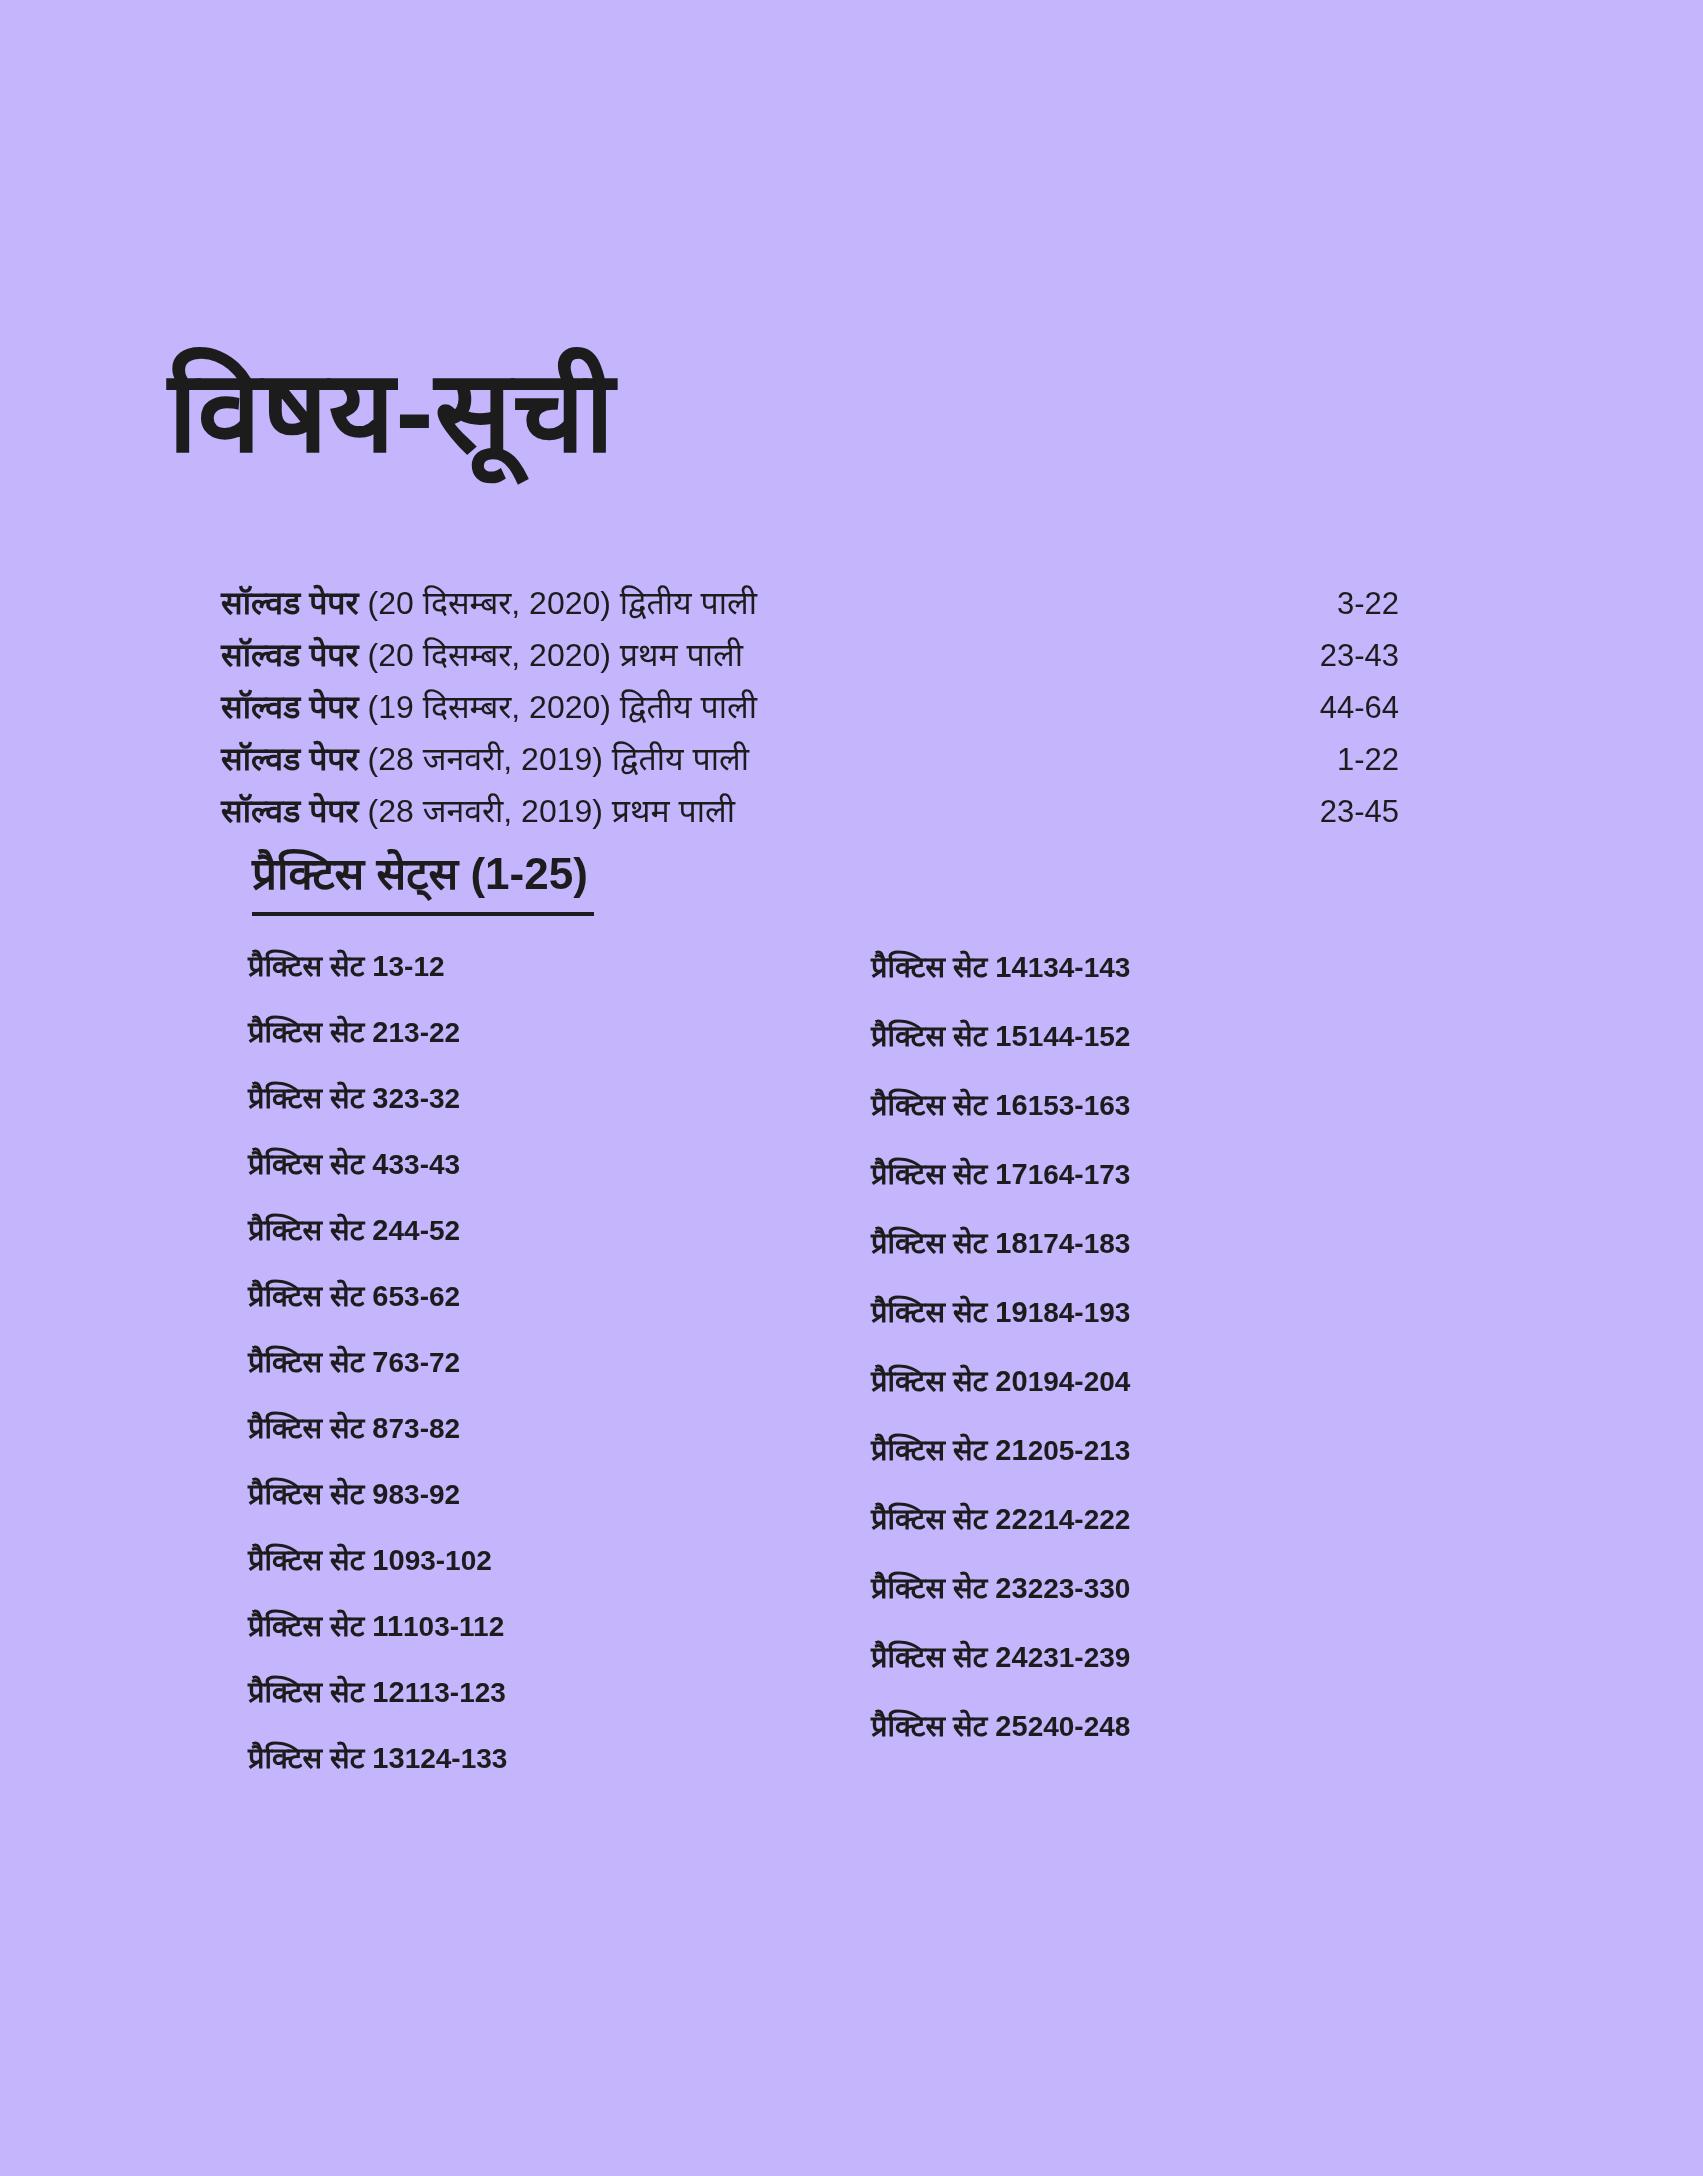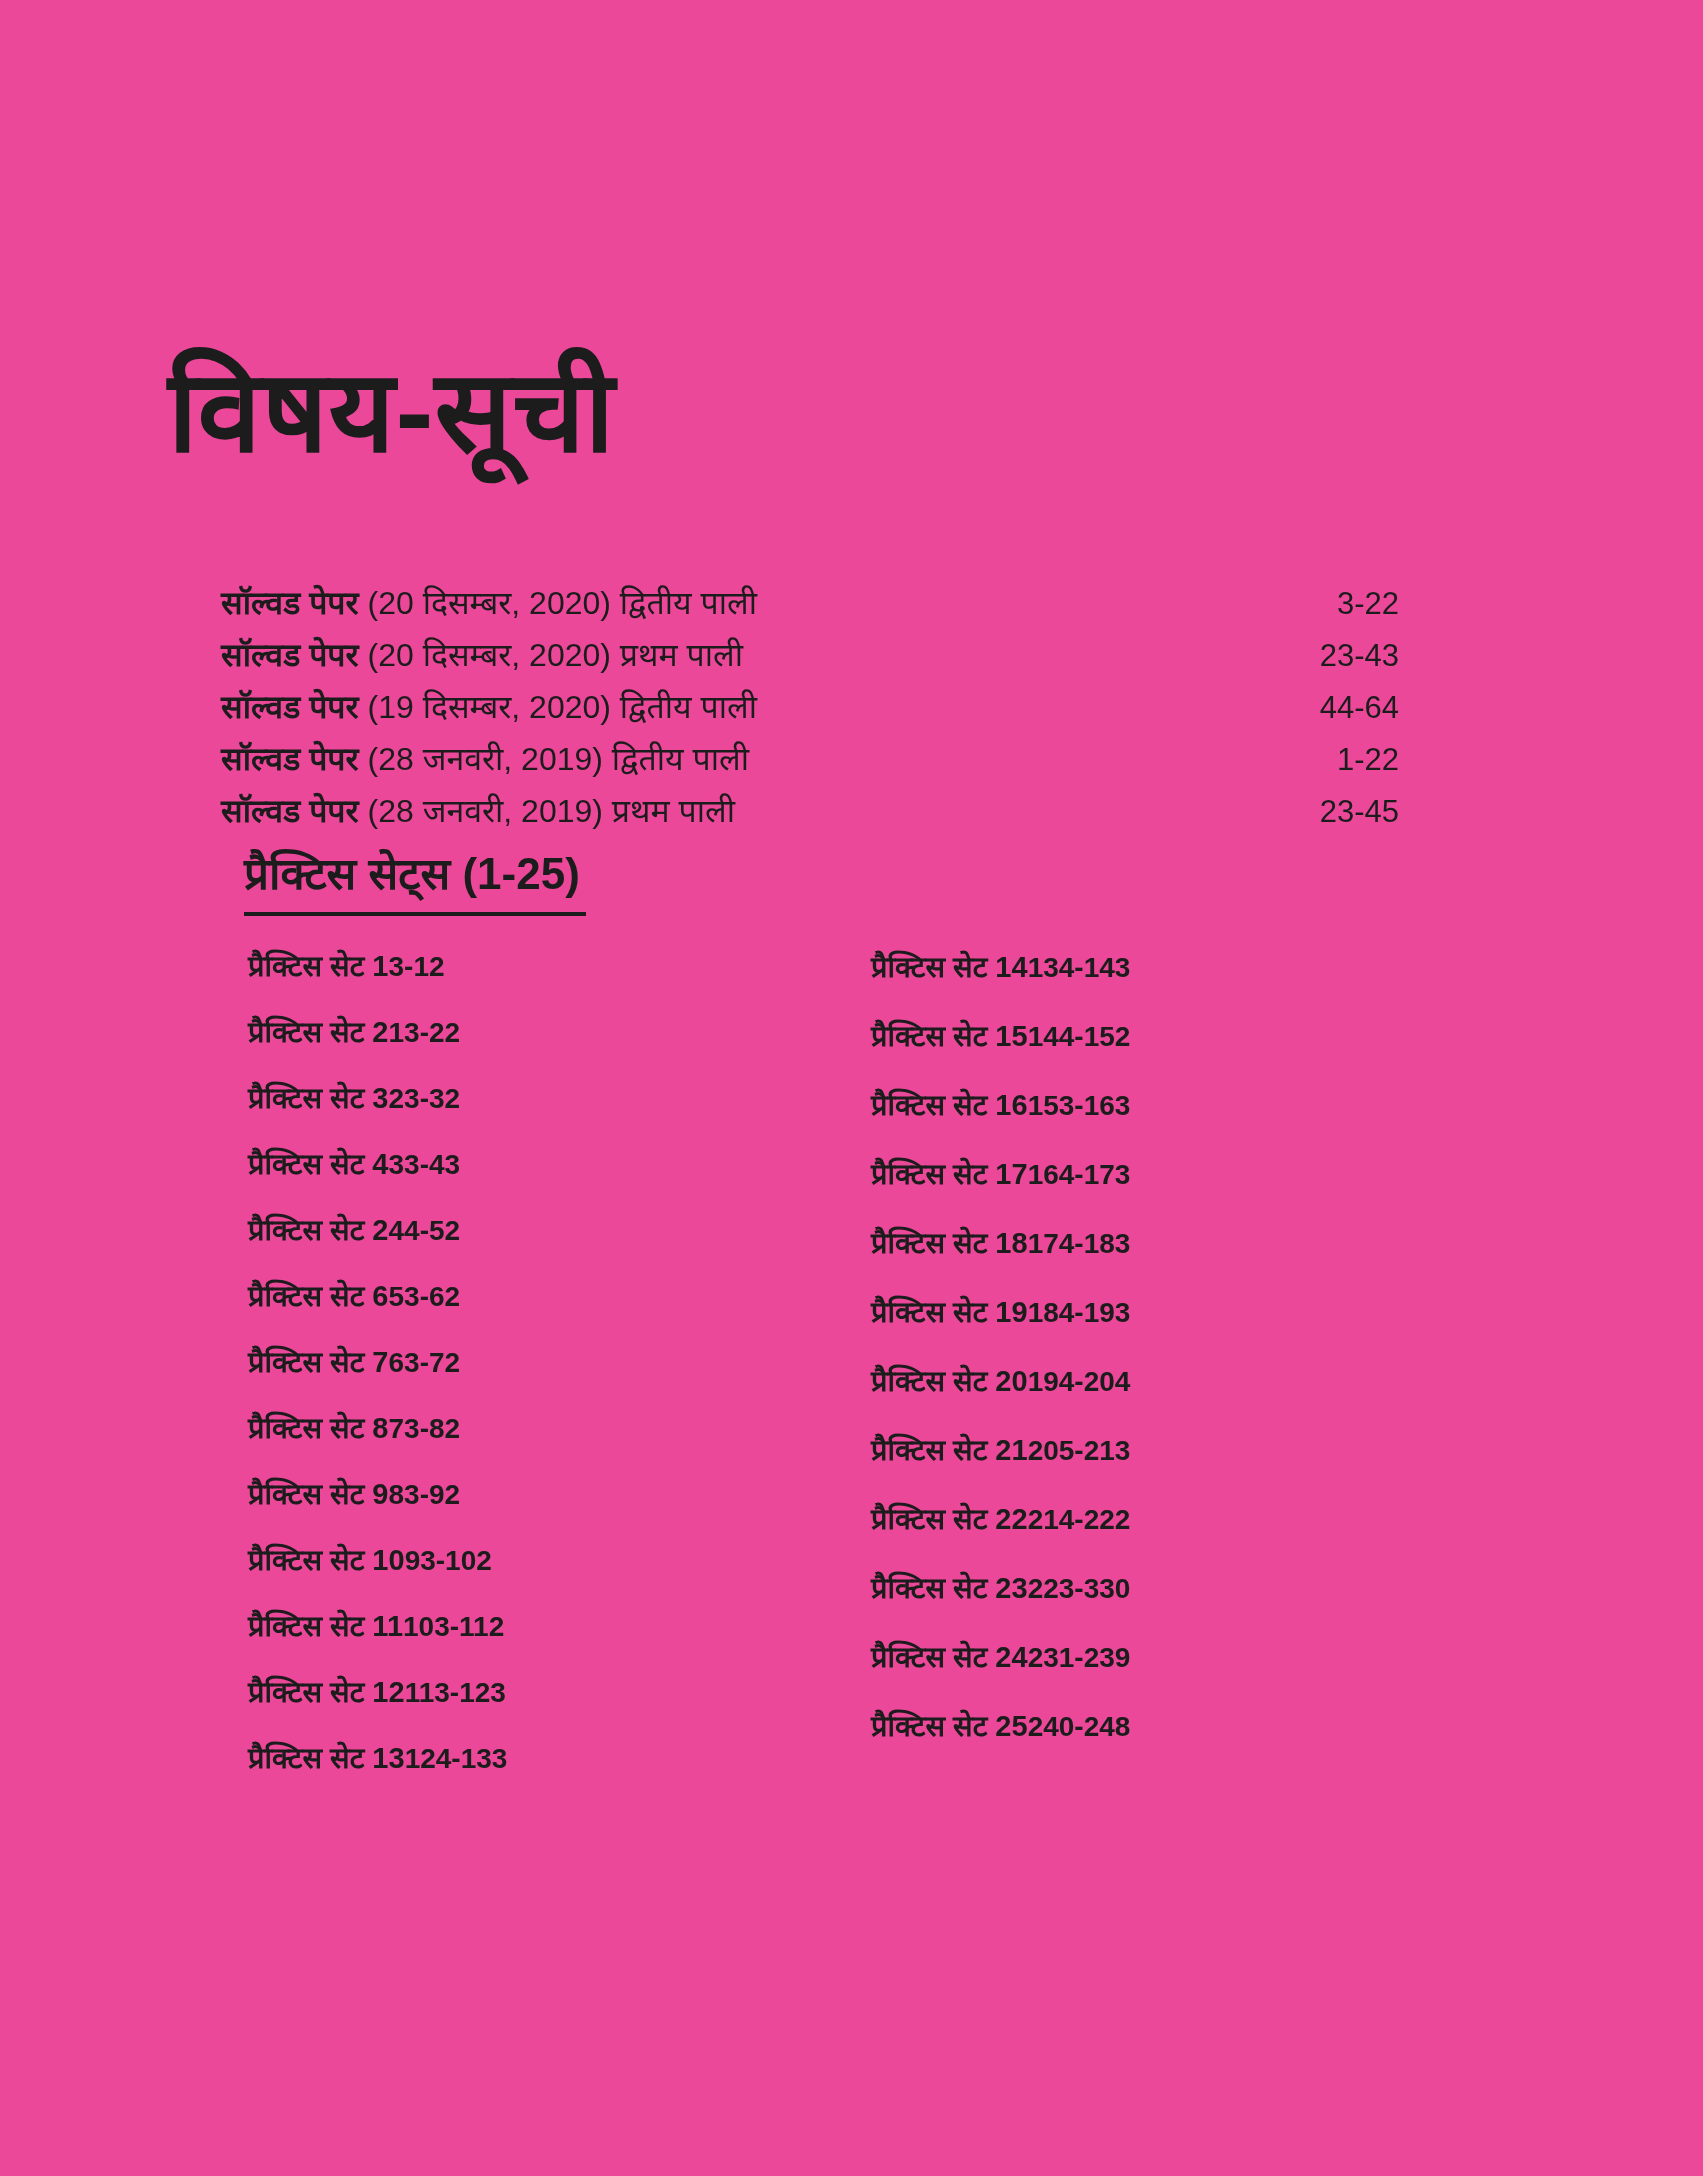--- a/index.html
+++ b/index.html
@@ -1,19 +1,19 @@
 <!DOCTYPE html>
 <html style="font-size:15px"><head>
 <meta charset="utf-8">
 <style>
   html,body{margin:0;padding:0;background:#ffffff;}
   .page{
     position:relative;
     width:1703px;height:2177px;
-    background:#ec4899;
+    background:#c4b5fd;
     color:#1c1c1c;
     font-family:"Liberation Sans","DejaVu Sans",sans-serif;
     overflow:hidden;
   }
   .title{
     position:absolute;
     left:168px;top:341px;
     margin:0;
     font-size:114px;
     font-weight:700;
@@ -35,21 +35,21 @@
     font-size:32px;
     line-height:52px;
     white-space:nowrap;
   }
   .solved-label .prefix{font-weight:700;}
   .solved-label .detail{font-weight:400;text-align:center;}
   .solved-pages{font-weight:400;font-size:31px;}
   
   .practice-heading{
     position:absolute;
-    left:244px;top:842px;
+    left:252px;top:842px;
     margin:0;
     font-size:44px;
     font-weight:700;
     white-space:nowrap;
   }
   .practice-heading .hd{
     display:inline-block;
     border-bottom:4.7px solid #1c1c1c;
     padding-bottom:9.5px;
     padding-right:5.7px;

